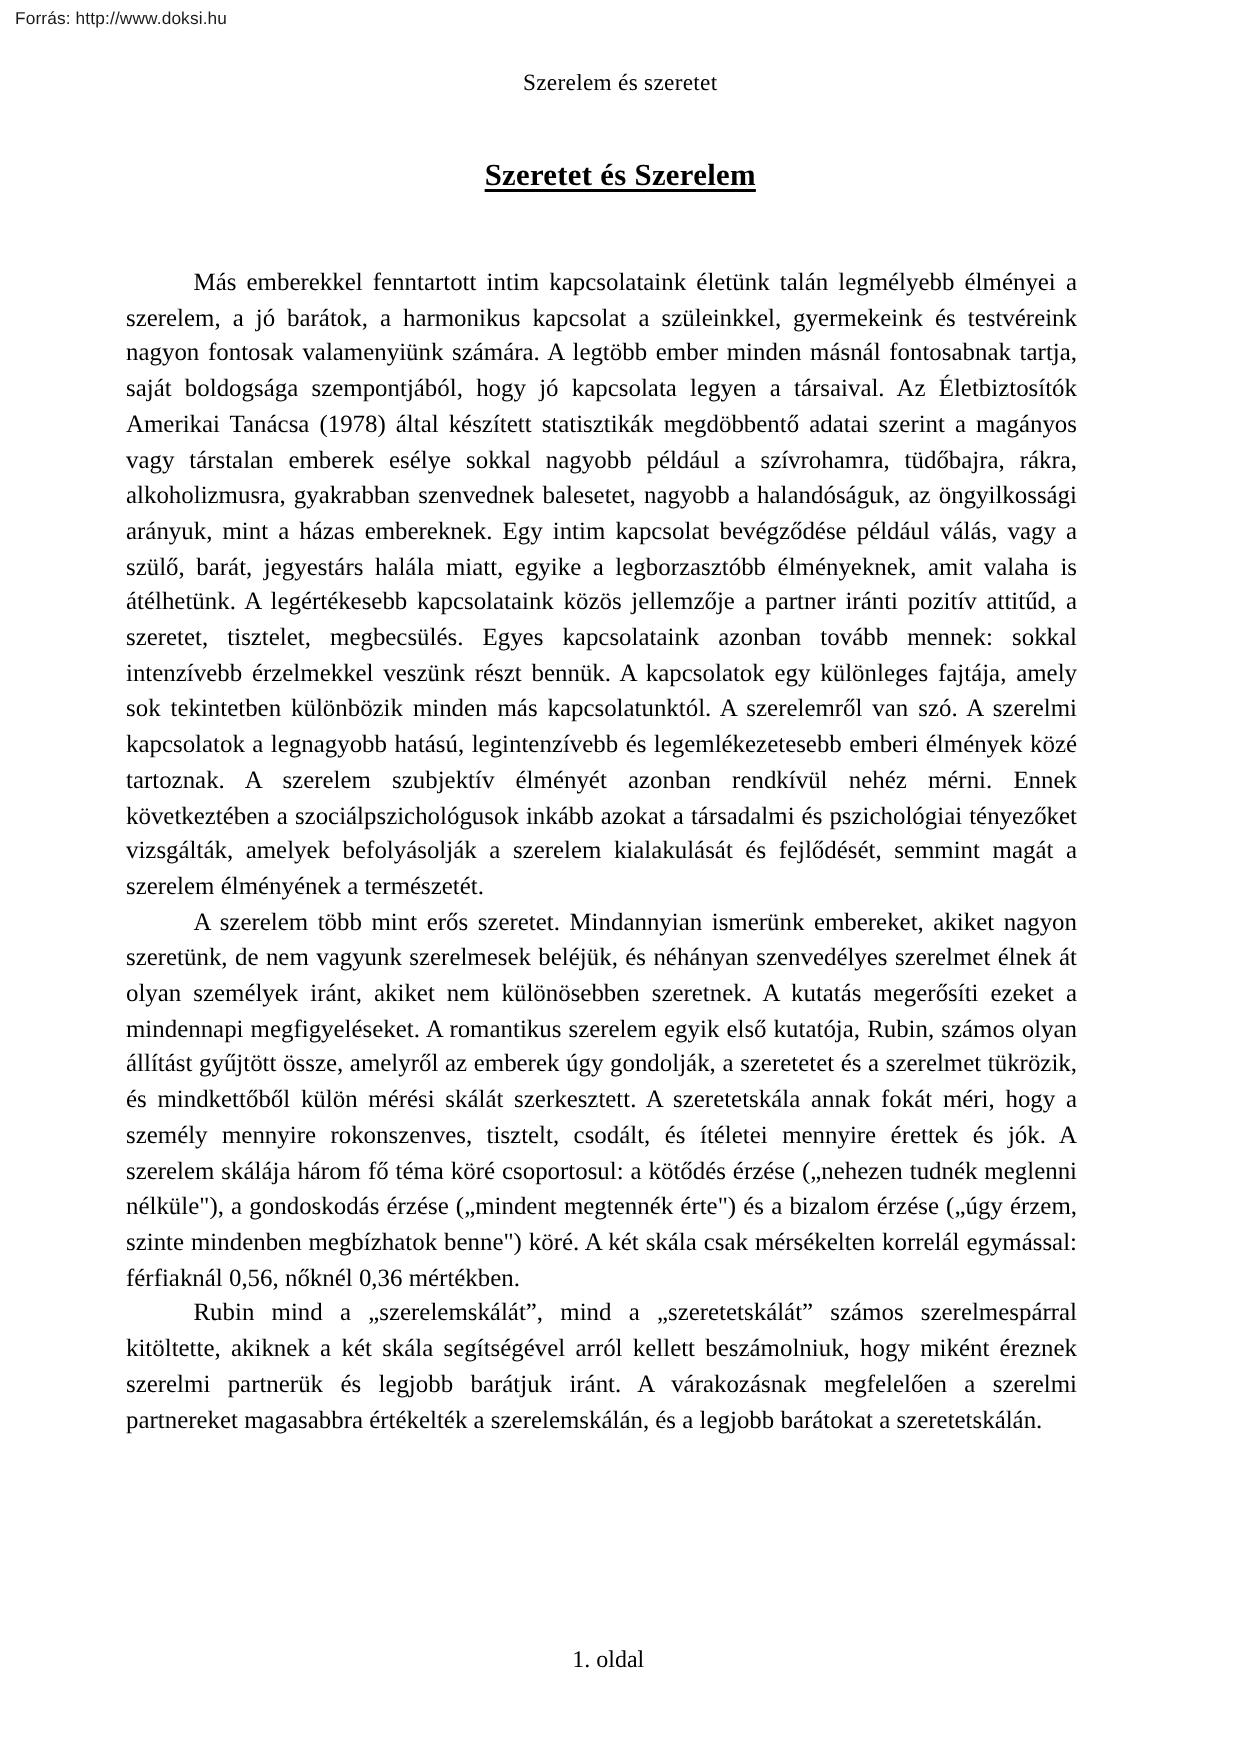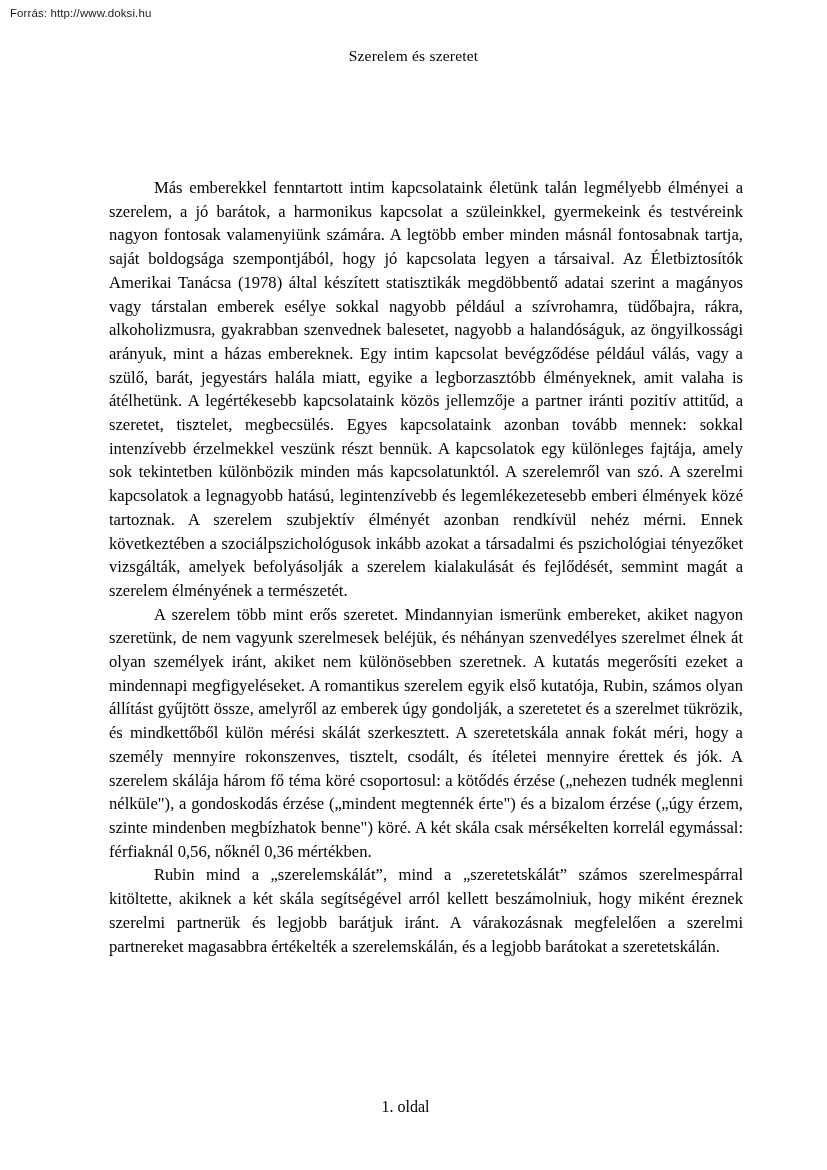--- a/index.html
+++ b/index.html
@@ -50,21 +50,21 @@
     font-size: 20.5px;
     font-weight: bold;
     letter-spacing: 0.2px;
   }
   .doc-title .underlined {
     text-decoration: underline;
     text-underline-offset: 3px;
   }
   .content {
     position: absolute;
-    left: 109px;
+    left: 84px;
     top: 176px;
     width: 634px;
   }
   .content p {
     margin: 0;
     text-align: justify;
     text-justify: inter-word;
     font-size: 16.6px;
     line-height: 23.7px;
     text-indent: 45px;
@@ -81,20 +81,23 @@
 </style>
 </head>
 <body>
 
 <div class="page">
 
   <div class="watermark">Forrás: http://www.doksi.hu</div>
 
   <div class="running-header">Szerelem és szeretet</div>
 
+  <div class="doc-title">
+    <span class="underlined">Szeretet és Szerelem</span>
+  </div>
 
   <div class="content">
     <p>Más emberekkel fenntartott intim kapcsolataink életünk talán legmélyebb élményei a szerelem, a jó barátok, a harmonikus kapcsolat a szüleinkkel, gyermekeink és testvéreink nagyon fontosak valamenyiünk számára. A legtöbb ember minden másnál fontosabnak tartja, saját boldogsága szempontjából, hogy jó kapcsolata legyen a társaival. Az Életbiztosítók Amerikai Tanácsa (1978) által készített statisztikák megdöbbentő adatai szerint a magányos vagy társtalan emberek esélye sokkal nagyobb például a szívrohamra, tüdőbajra, rákra, alkoholizmusra, gyakrabban szenvednek balesetet, nagyobb a halandóságuk, az öngyilkossági arányuk, mint a házas embereknek. Egy intim kapcsolat bevégződése például válás, vagy a szülő, barát, jegyestárs halála miatt, egyike a legborzasztóbb élményeknek, amit valaha is átélhetünk. A legértékesebb kapcsolataink közös jellemzője a partner iránti pozitív attitűd, a szeretet, tisztelet, megbecsülés. Egyes kapcsolataink azonban tovább mennek: sokkal intenzívebb érzelmekkel veszünk részt bennük. A kapcsolatok egy különleges fajtája, amely sok tekintetben különbözik minden más kapcsolatunktól. A szerelemről van szó. A szerelmi kapcsolatok a legnagyobb hatású, legintenzívebb és legemlékezetesebb emberi élmények közé tartoznak. A szerelem szubjektív élményét azonban rendkívül nehéz mérni. Ennek következtében a szociálpszichológusok inkább azokat a társadalmi és pszichológiai tényezőket vizsgálták, amelyek befolyásolják a szerelem kialakulását és fejlődését, semmint magát a szerelem élményének a természetét.</p>
     <p>A szerelem több mint erős szeretet. Mindannyian ismerünk embereket, akiket nagyon szeretünk, de nem vagyunk szerelmesek beléjük, és néhányan szenvedélyes szerelmet élnek át olyan személyek iránt, akiket nem különösebben szeretnek. A kutatás megerősíti ezeket a mindennapi megfigyeléseket. A romantikus szerelem egyik első kutatója, Rubin, számos olyan állítást gyűjtött össze, amelyről az emberek úgy gondolják, a szeretetet és a szerelmet tükrözik, és mindkettőből külön mérési skálát szerkesztett. A szeretetskála annak fokát méri, hogy a személy mennyire rokonszenves, tisztelt, csodált, és ítéletei mennyire érettek és jók. A szerelem skálája három fő téma köré csoportosul: a kötődés érzése („nehezen tudnék meglenni nélküle"), a gondoskodás érzése („mindent megtennék érte") és a bizalom érzése („úgy érzem, szinte mindenben megbízhatok benne") köré. A két skála csak mérsékelten korrelál egymással: férfiaknál 0,56, nőknél 0,36 mértékben.</p>
     <p>Rubin mind a „szerelemskálát”, mind a „szeretetskálát” számos szerelmespárral kitöltette, akiknek a két skála segítségével arról kellett beszámolniuk, hogy miként éreznek szerelmi partnerük és legjobb barátjuk iránt. A várakozásnak megfelelően a szerelmi partnereket magasabbra értékelték a szerelemskálán, és a legjobb barátokat a szeretetskálán.</p>
   </div>
 
   <div class="footer">1. oldal</div>
 
 </div>

